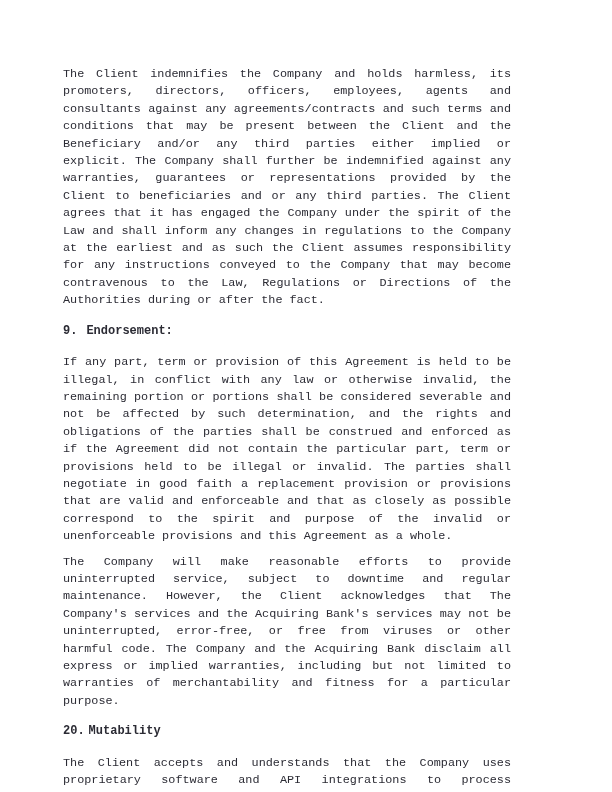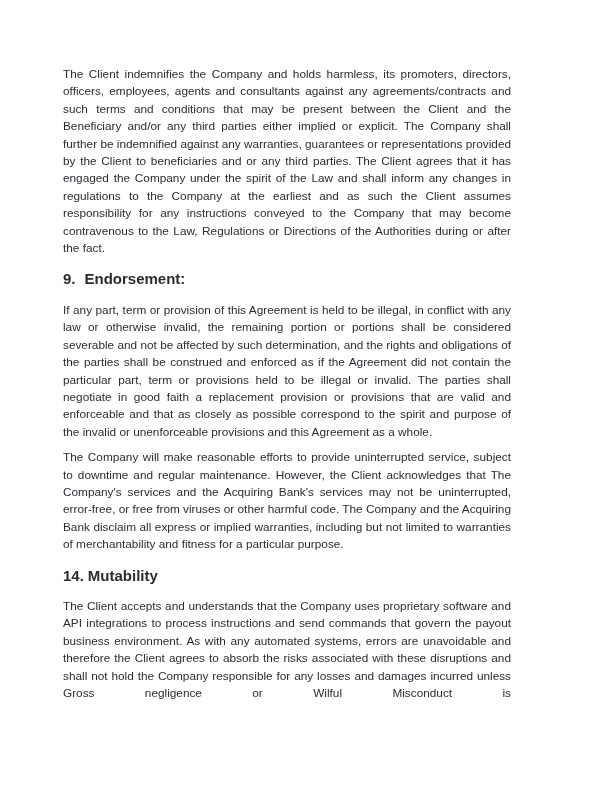--- a/index.html
+++ b/index.html
@@ -8,38 +8,38 @@
     background: #ffffff;
   }
   .page {
     position: relative;
     box-sizing: border-box;
     width: 573px;
     height: 792px;
     background: #ffffff;
     padding: 66px 62px 20px 63px;
     overflow: hidden;
-    font-family: Liberation Sans, sans-serif;
+    font-family: Liberation Mono, monospace;
     font-size: 11.8px;
     line-height: 17.4px;
     color: #2b2b34;
   }
   p.block {
     margin: 0 0 13px 0;
     text-align: justify;
     text-justify: inter-word;
   }
   p.block.no-gap-after {
     margin-bottom: 8px;
   }
   p.block.continued {
     text-align-last: justify;
   }
   h2.heading {
-    font-size: 15px;
+    font-size: 12px;
     font-weight: bold;
     line-height: 17.4px;
     margin: 1px 0 14px 0;
   }
   h2.heading .num { display: inline-block; }
   h2.heading.gap-tab  .num { margin-right: 9px; }
   h2.heading.gap-sp   .num { margin-right: 4px; }
   h2.heading.gap-none .num { margin-right: 0; }
 </style>
 </head>
@@ -55,18 +55,18 @@
 
 
 
   <p class="block no-gap-after">If any part, term or provision of this Agreement is held to be illegal, in conflict with any law or otherwise invalid, the remaining portion or portions shall be considered severable and not be affected by such determination, and the rights and obligations of the parties shall be construed and enforced as if the Agreement did not contain the particular part, term or provisions held to be illegal or invalid. The parties shall negotiate in good faith a replacement provision or provisions that are valid and enforceable and that as closely as possible correspond to the spirit and purpose of the invalid or unenforceable provisions and this Agreement as a whole.</p>
 
 
 
   <p class="block">The Company will make reasonable efforts to provide uninterrupted service, subject to downtime and regular maintenance. However, the Client acknowledges that The Company's services and the Acquiring Bank's services may not be uninterrupted, error-free, or free from viruses or other harmful code. The Company and the Acquiring Bank disclaim all express or implied warranties, including but not limited to warranties of merchantability and fitness for a particular purpose.</p>
 
   <h2 class="heading gap-sp">
-    <span class="num">14.</span><span class="htext">Mutability</span>
+    <span class="num">20.</span><span class="htext">Mutability</span>
   </h2>
 
   <p class="block continued">The Client accepts and understands that the Company uses proprietary software and API integrations to process instructions and send commands that govern the payout business environment. As with any automated systems, errors are unavoidable and therefore the Client agrees to absorb the risks associated with these disruptions and shall not hold the Company responsible for any losses and damages incurred unless Gross negligence or Wilful Misconduct is</p>
 
 </div>
 
 </body></html>

